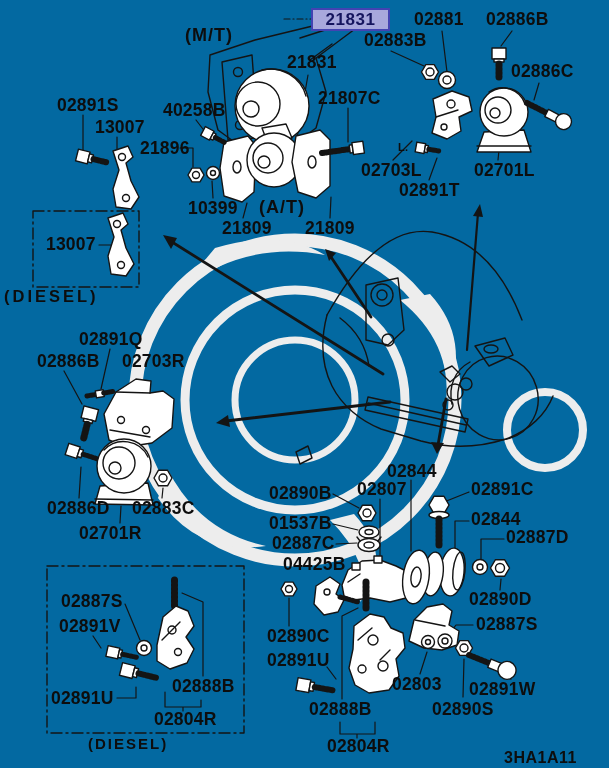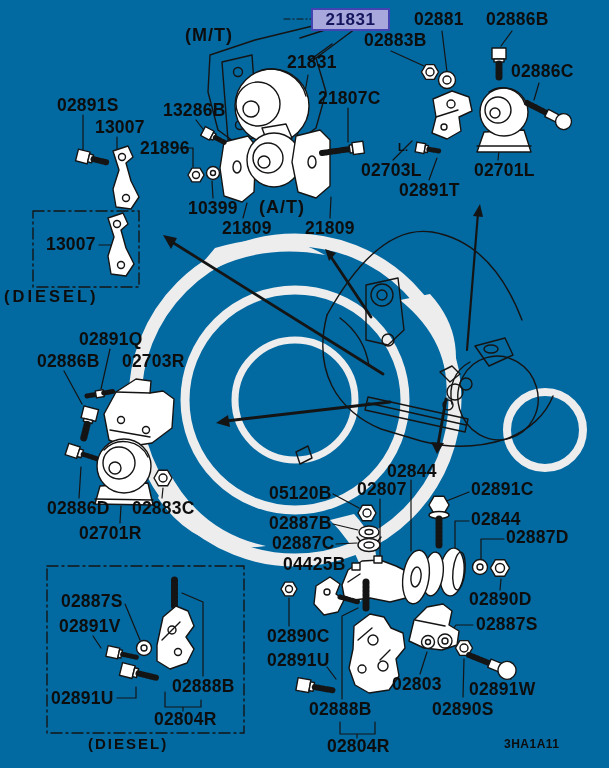--- a/index.html
+++ b/index.html
@@ -8,21 +8,21 @@
     font-family:"Liberation Sans",sans-serif;
   }
   .art{position:absolute;left:0;top:0;}
   .lbl{
     position:absolute;font-family:"Liberation Sans",sans-serif;font-weight:700;
     font-size:17.5px;line-height:1;color:#0d0d0d;white-space:nowrap;letter-spacing:.2px;
   }
   .cap{font-size:18px;letter-spacing:1px;}
   .wide{font-size:16.5px;letter-spacing:3px;}
   .wide2{font-size:15px;letter-spacing:2px;}
-  .sm{font-size:12px;letter-spacing:.5px;}
+  .sm{font-size:16px;letter-spacing:.5px;margin-top:12px;}
   .tiny{font-size:11px;}
   .hlbox{
     position:absolute;left:311px;top:8px;width:75px;height:19px;
     background:#a8a8dc;border:2px solid #4343b2;color:#15155e;
     font-weight:700;font-size:17px;line-height:19px;text-align:center;
     letter-spacing:.5px;
   }
 </style>
 </head>
 <body>
@@ -376,40 +376,40 @@
 <div class="lbl wide2" style="left:88px;top:736px">(DIESEL)</div>
 
 <div class="lbl" style="left:414px;top:11px">02881</div>
 <div class="lbl" style="left:486px;top:11px">02886B</div>
 <div class="lbl" style="left:364px;top:32px">02883B</div>
 <div class="lbl" style="left:287px;top:54px">21831</div>
 <div class="lbl" style="left:511px;top:63px">02886C</div>
 <div class="lbl" style="left:57px;top:97px">02891S</div>
 <div class="lbl" style="left:95px;top:119px">13007</div>
 <div class="lbl" style="left:140px;top:140px">21896</div>
-<div class="lbl" style="left:163px;top:102px">13286B</div>
+<div class="lbl" style="left:163px;top:102px">40258B</div>
 <div class="lbl" style="left:318px;top:90px">21807C</div>
 <div class="lbl" style="left:361px;top:162px">02703L</div>
 <div class="lbl" style="left:399px;top:182px">02891T</div>
 <div class="lbl" style="left:474px;top:162px">02701L</div>
 <div class="lbl" style="left:188px;top:200px">10399</div>
 <div class="lbl" style="left:222px;top:220px">21809</div>
 <div class="lbl" style="left:305px;top:220px">21809</div>
 <div class="lbl" style="left:46px;top:236px">13007</div>
 <div class="lbl" style="left:79px;top:331px">02891Q</div>
 <div class="lbl" style="left:37px;top:353px">02886B</div>
 <div class="lbl" style="left:122px;top:353px">02703R</div>
 <div class="lbl" style="left:47px;top:500px">02886D</div>
 <div class="lbl" style="left:132px;top:500px">02883C</div>
 <div class="lbl" style="left:79px;top:525px">02701R</div>
 <div class="lbl" style="left:387px;top:463px">02844</div>
-<div class="lbl" style="left:269px;top:485px">05120B</div>
+<div class="lbl" style="left:269px;top:485px">02890B</div>
 <div class="lbl" style="left:357px;top:481px">02807</div>
 <div class="lbl" style="left:471px;top:481px">02891C</div>
-<div class="lbl" style="left:269px;top:515px">02887B</div>
+<div class="lbl" style="left:269px;top:515px">01537B</div>
 <div class="lbl" style="left:471px;top:511px">02844</div>
 <div class="lbl" style="left:272px;top:535px">02887C</div>
 <div class="lbl" style="left:506px;top:529px">02887D</div>
 <div class="lbl" style="left:283px;top:556px">04425B</div>
 <div class="lbl" style="left:469px;top:591px">02890D</div>
 <div class="lbl" style="left:476px;top:616px">02887S</div>
 <div class="lbl" style="left:267px;top:628px">02890C</div>
 <div class="lbl" style="left:267px;top:652px">02891U</div>
 <div class="lbl" style="left:392px;top:676px">02803</div>
 <div class="lbl" style="left:469px;top:681px">02891W</div>

